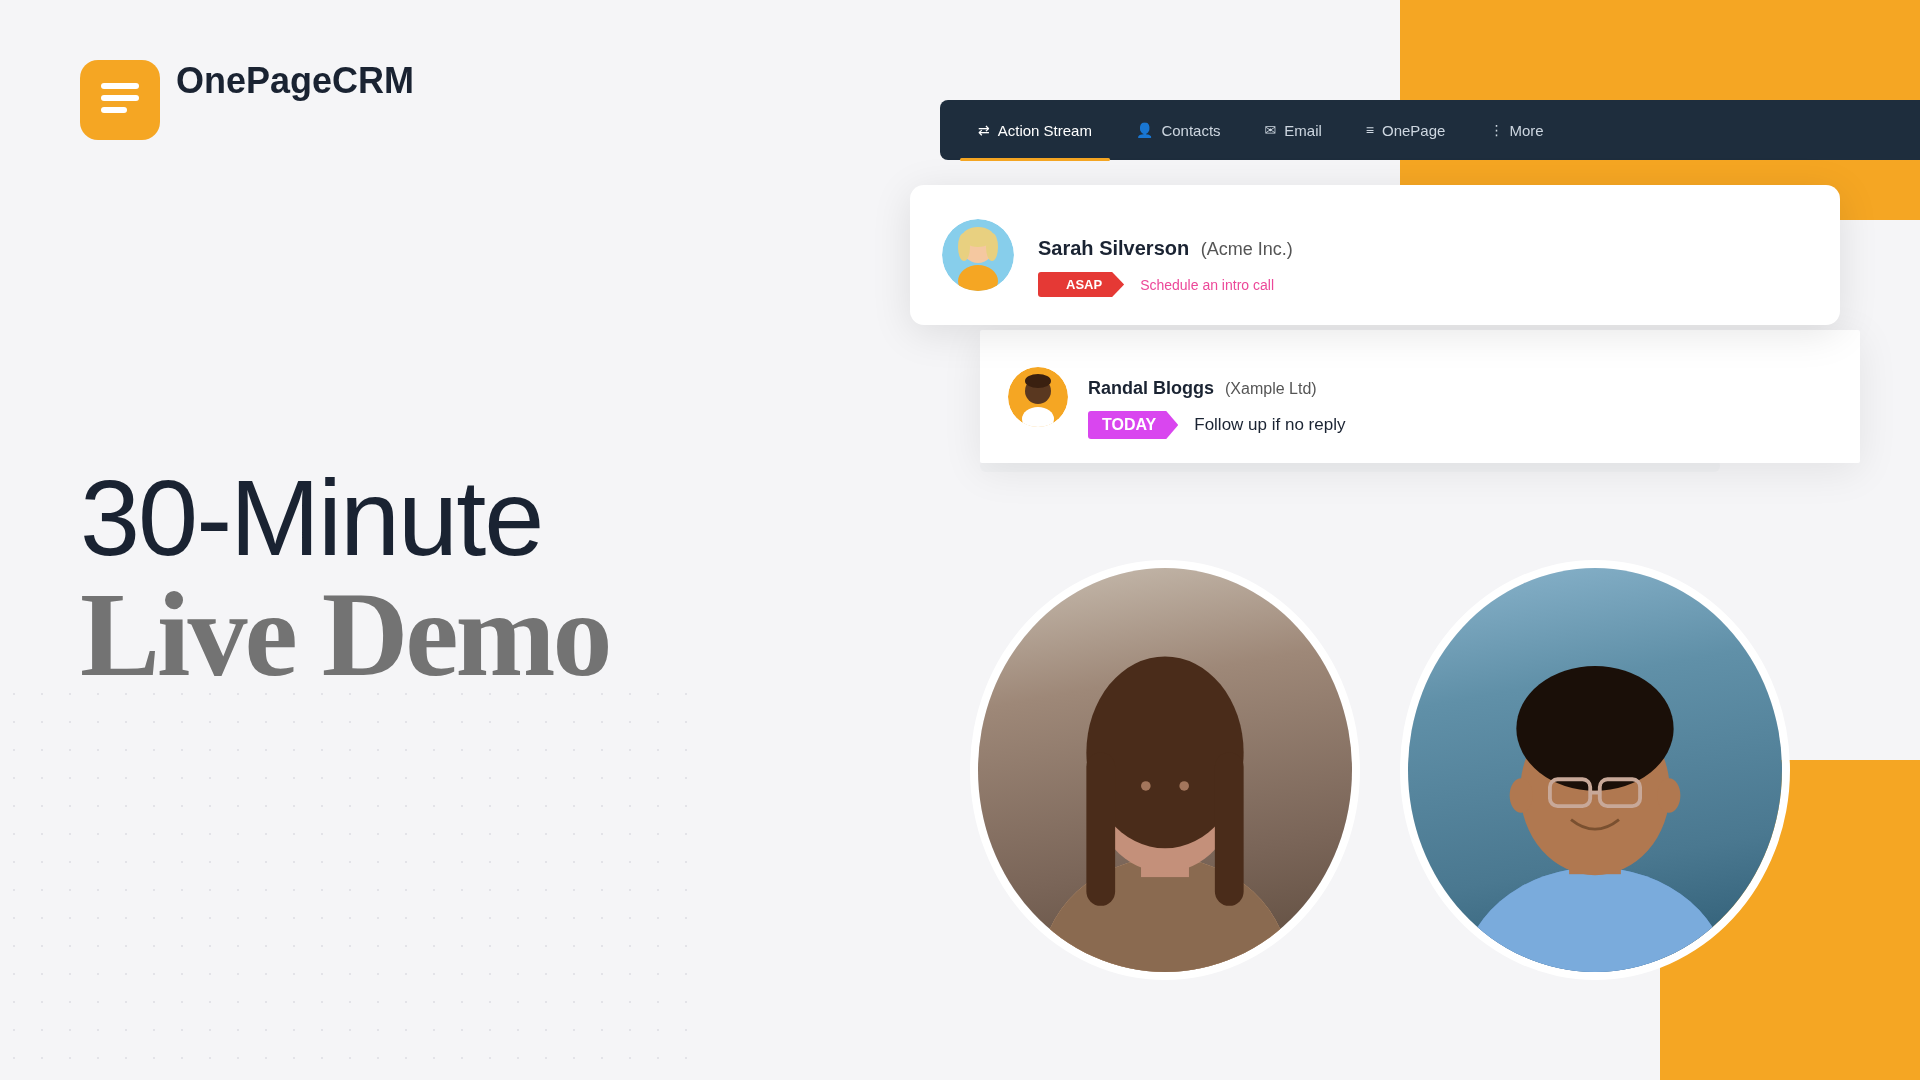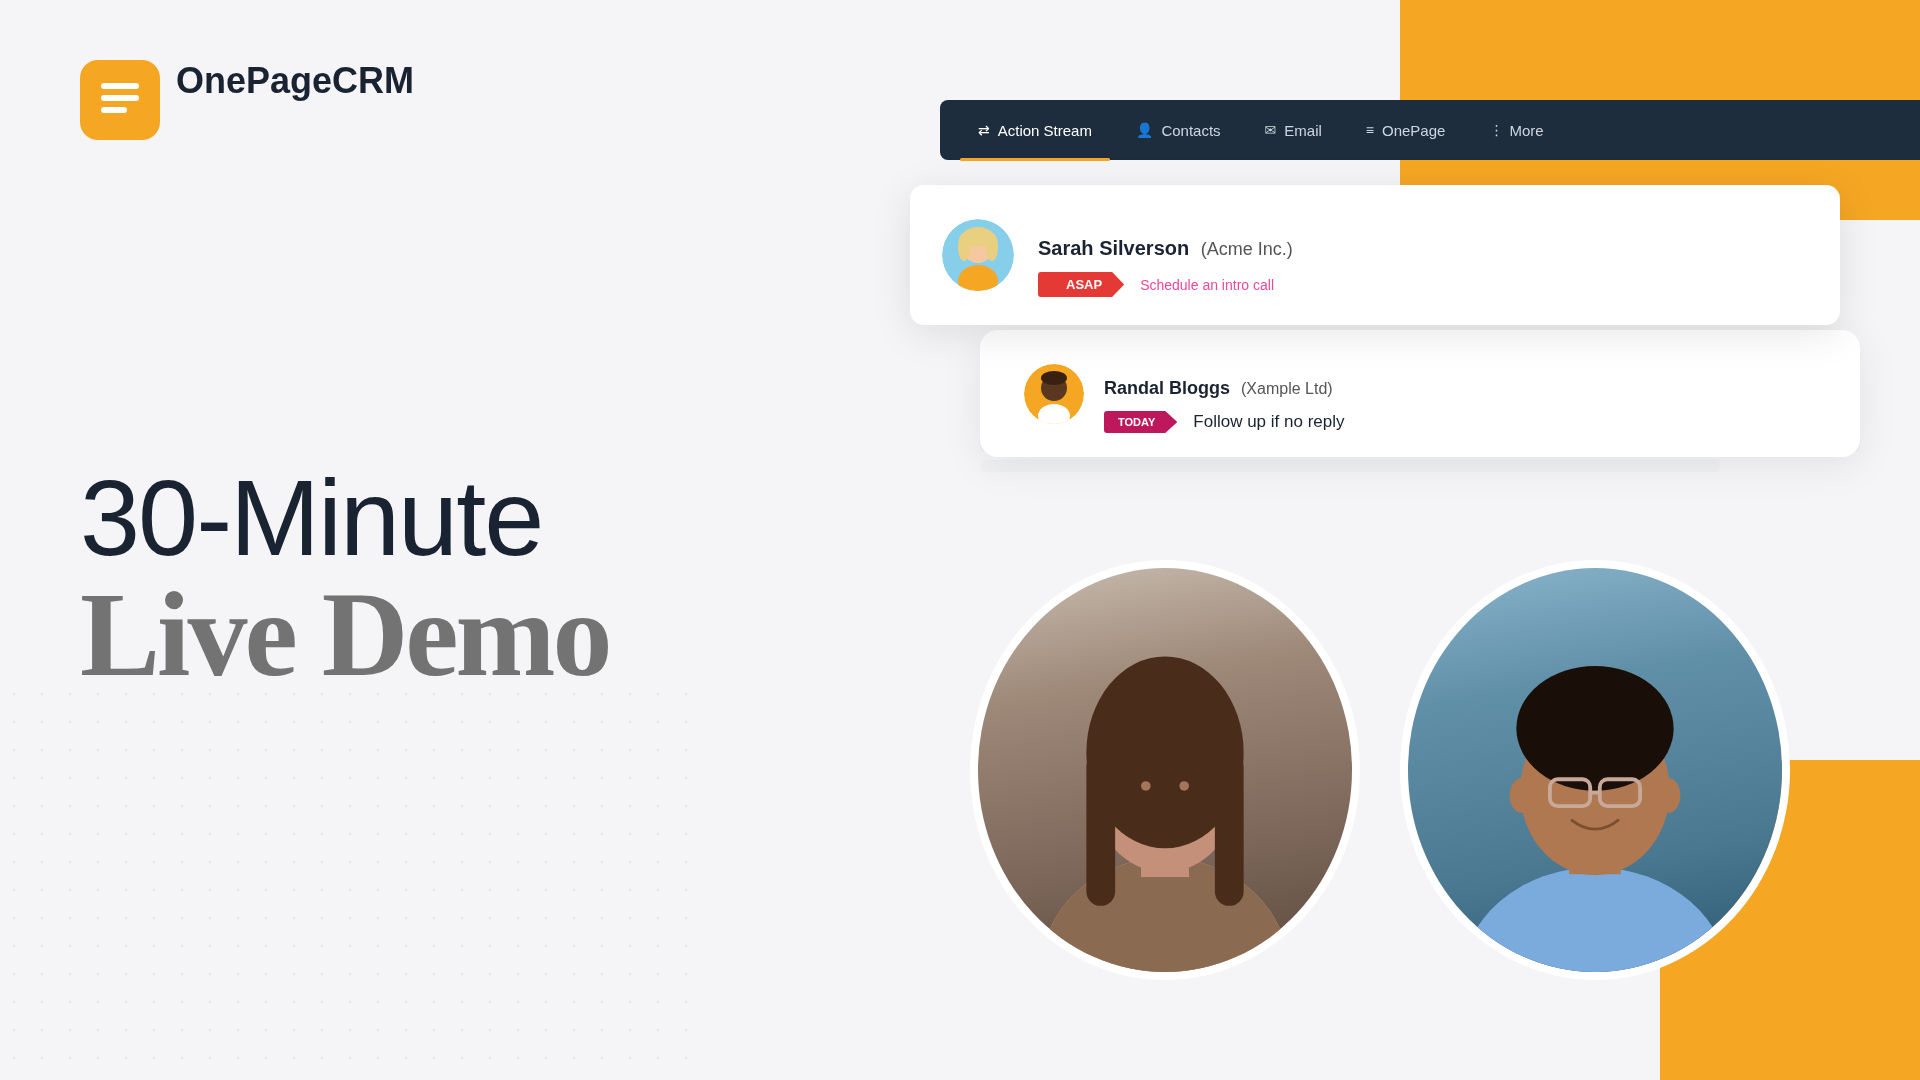--- a/index.html
+++ b/index.html
@@ -200,22 +200,22 @@
       box-shadow: 0 8px 40px rgba(0,0,0,0.10);
       z-index: 6;
     }
 
     .contact-card-2 {
       position: absolute;
       top: 330px;
       left: 120px;
       right: 60px;
       background: white;
-      border-radius: 18px;
-      padding: 24px 44px;
+      border-radius: 2px;
+      padding: 24px 28px;
       display: flex;
       align-items: center;
       gap: 20px;
       box-shadow: 0 8px 40px rgba(0,0,0,0.08);
       z-index: 5;
     }
 
     .avatar-circle {
       width: 72px;
       height: 72px;
@@ -266,23 +266,23 @@
       font-size: 13px;
       font-weight: 700;
       padding: 5px 28px;
       border-radius: 3px;
       position: relative;
       clip-path: polygon(0 0, calc(100% - 12px) 0, 100% 50%, calc(100% - 12px) 100%, 0 100%);
       padding-right: 22px;
     }
 
     .badge-today {
-      background: #be185d;
+      background: #d946ef;
       color: white;
-      font-size: 11px;
+      font-size: 16px;
       font-weight: 700;
       padding: 5px 14px;
       border-radius: 3px;
       position: relative;
       clip-path: polygon(0 0, calc(100% - 12px) 0, 100% 50%, calc(100% - 12px) 100%, 0 100%);
       padding-right: 22px;
     }
 
     .card-task {
       font-size: 14px;

